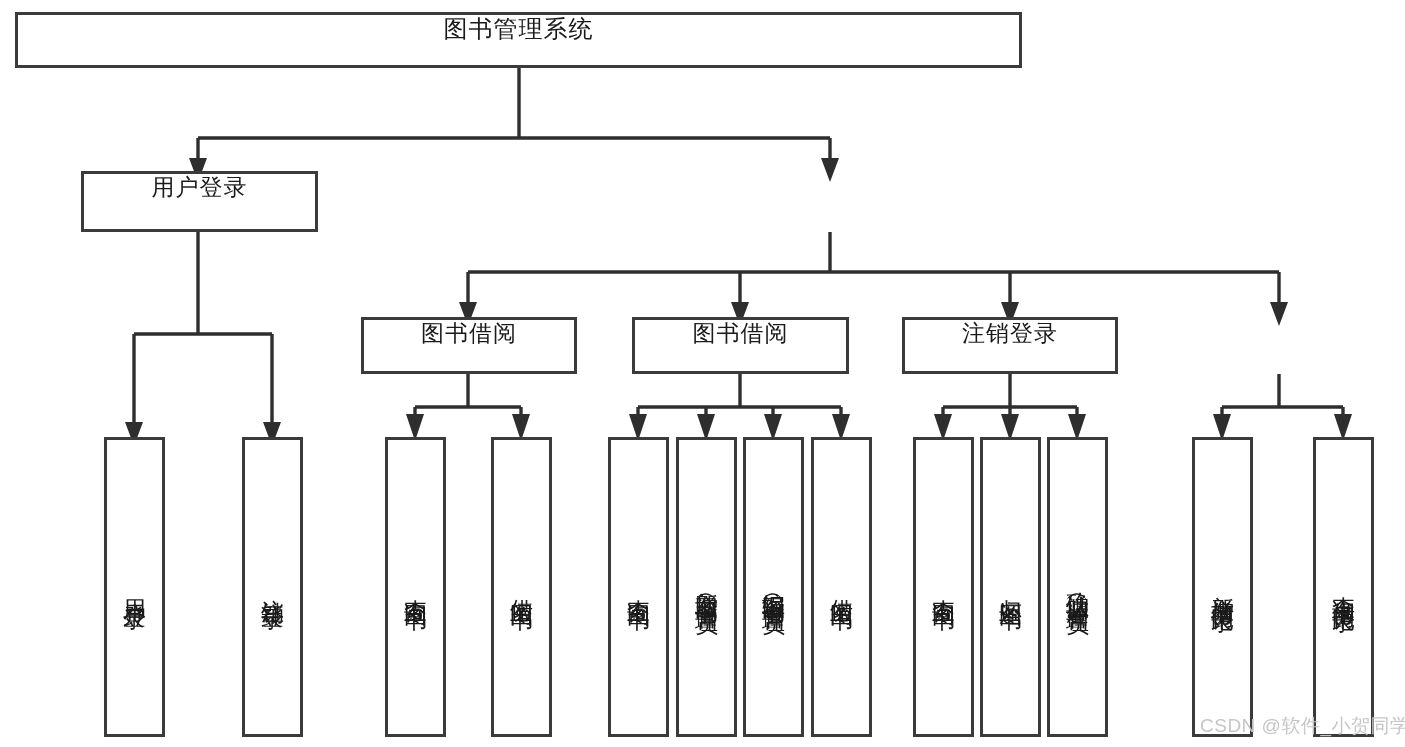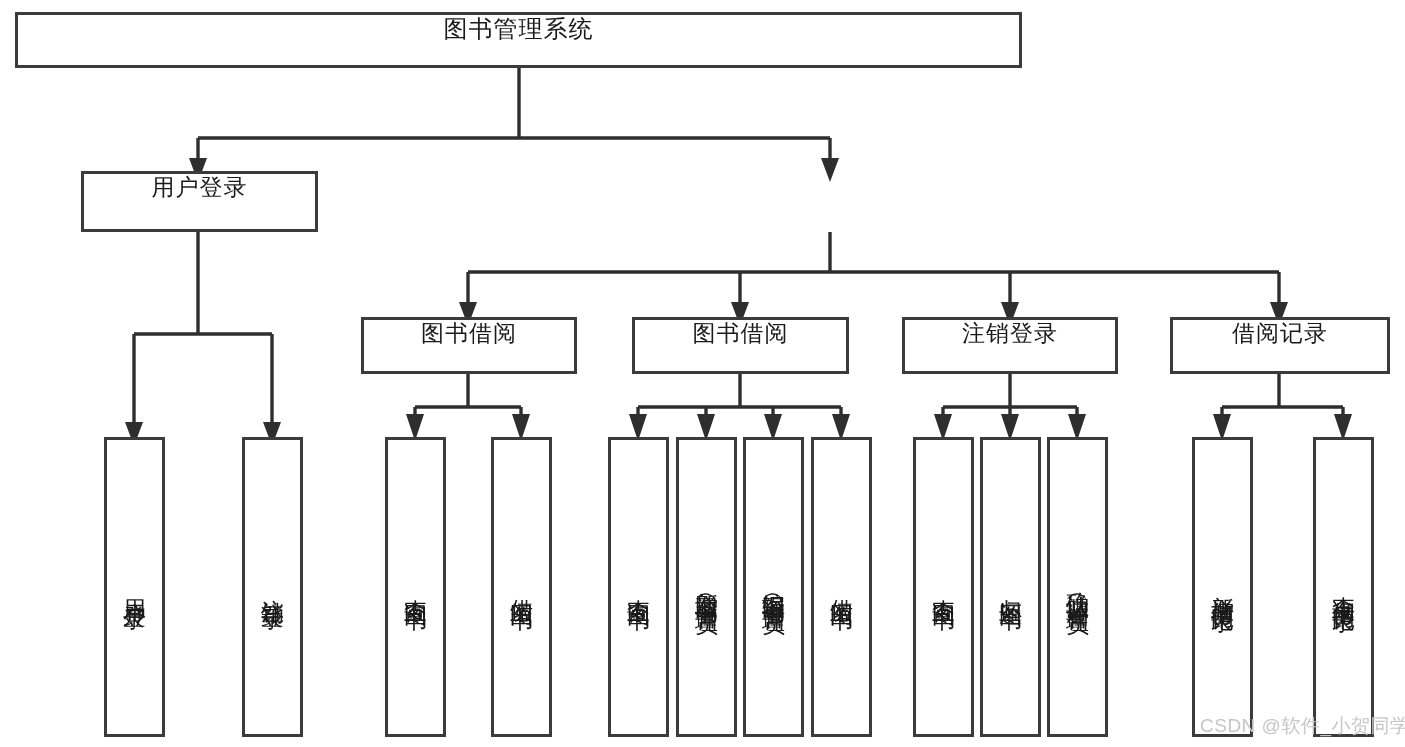--- a/index.html
+++ b/index.html
@@ -167,23 +167,20 @@
   </div>
 
   <div class="node horizontal" style="left:632px; top:317px; width:217px; height:57px;">
     <span class="node-label">图书借阅</span>
   </div>
 
   <div class="node horizontal" style="left:902px; top:317px; width:216px; height:57px;">
     <span class="node-label">注销登录</span>
   </div>
 
-  <div class="node horizontal" style="left:1170px; top:317px; width:220px; height:57px;">
-    <span class="node-label">借阅记录</span>
-  </div>
 
   <div class="node vertical" style="left:104px; top:437px; width:61px; height:300px;">
     <span class="node-label">用户登录</span>
   </div>
 
   <div class="node vertical" style="left:242px; top:437px; width:61px; height:300px;">
     <span class="node-label">注销登录</span>
   </div>
 
   <div class="node vertical" style="left:385px; top:437px; width:61px; height:300px;">

